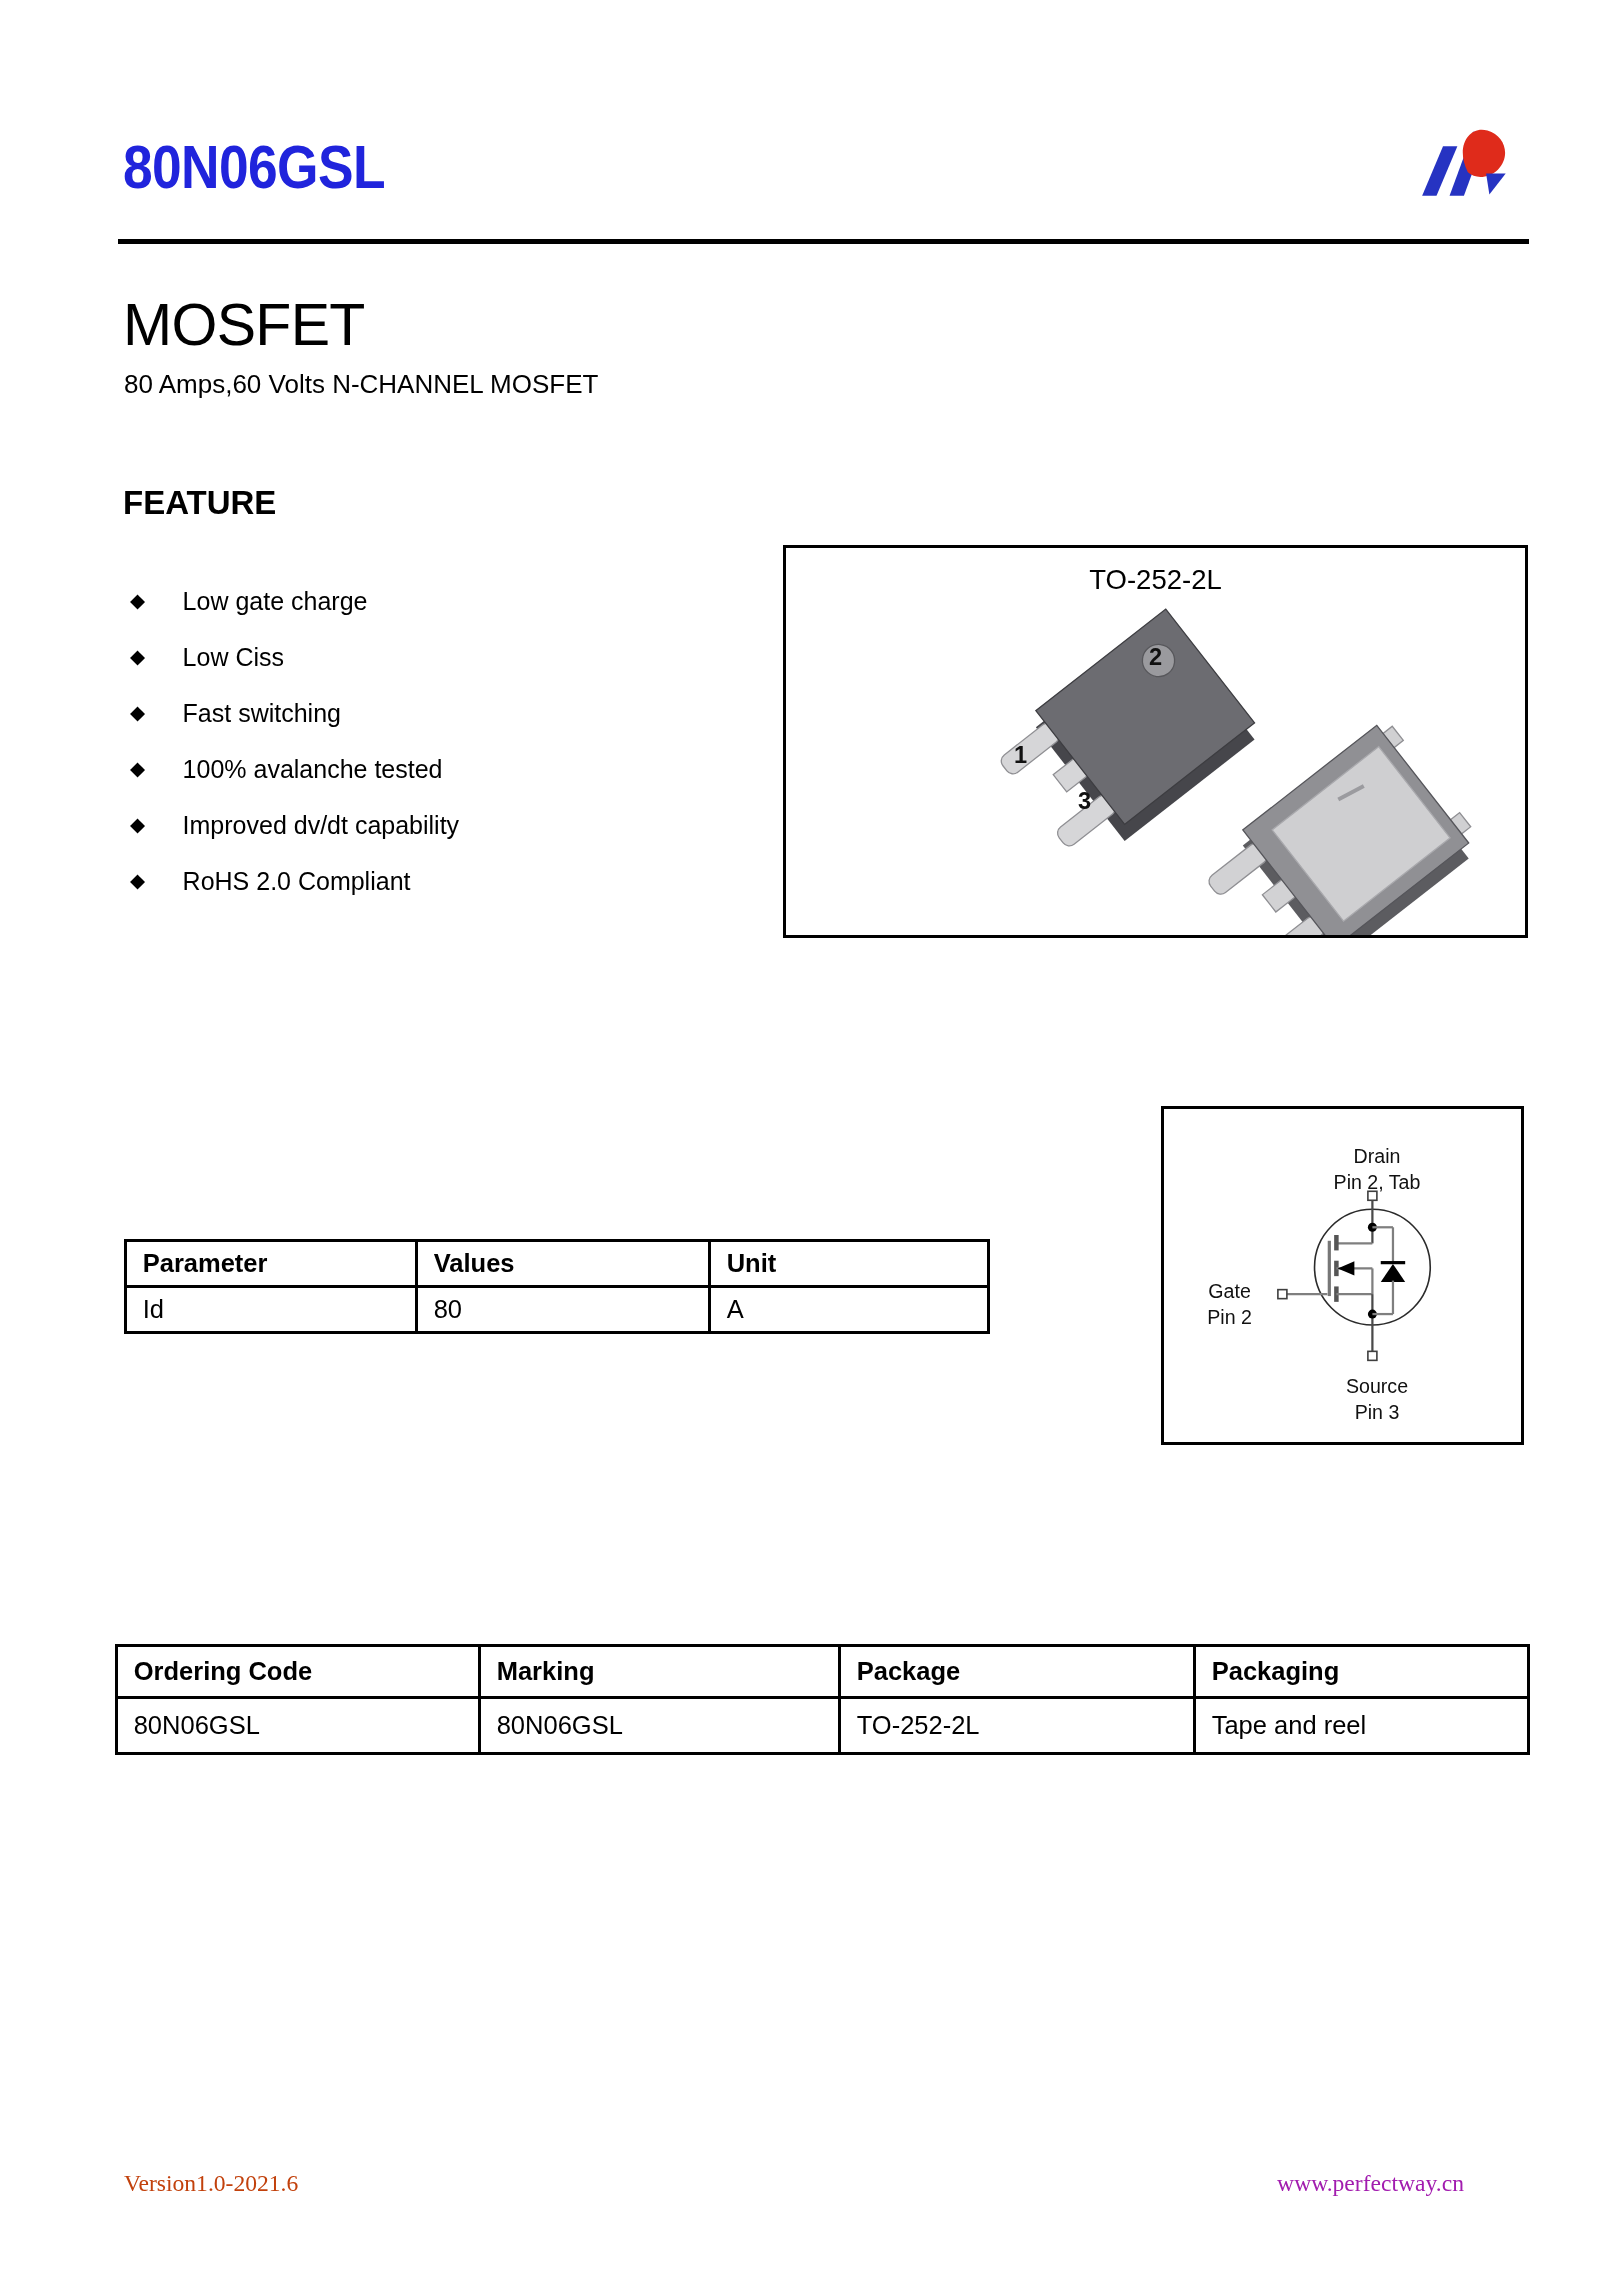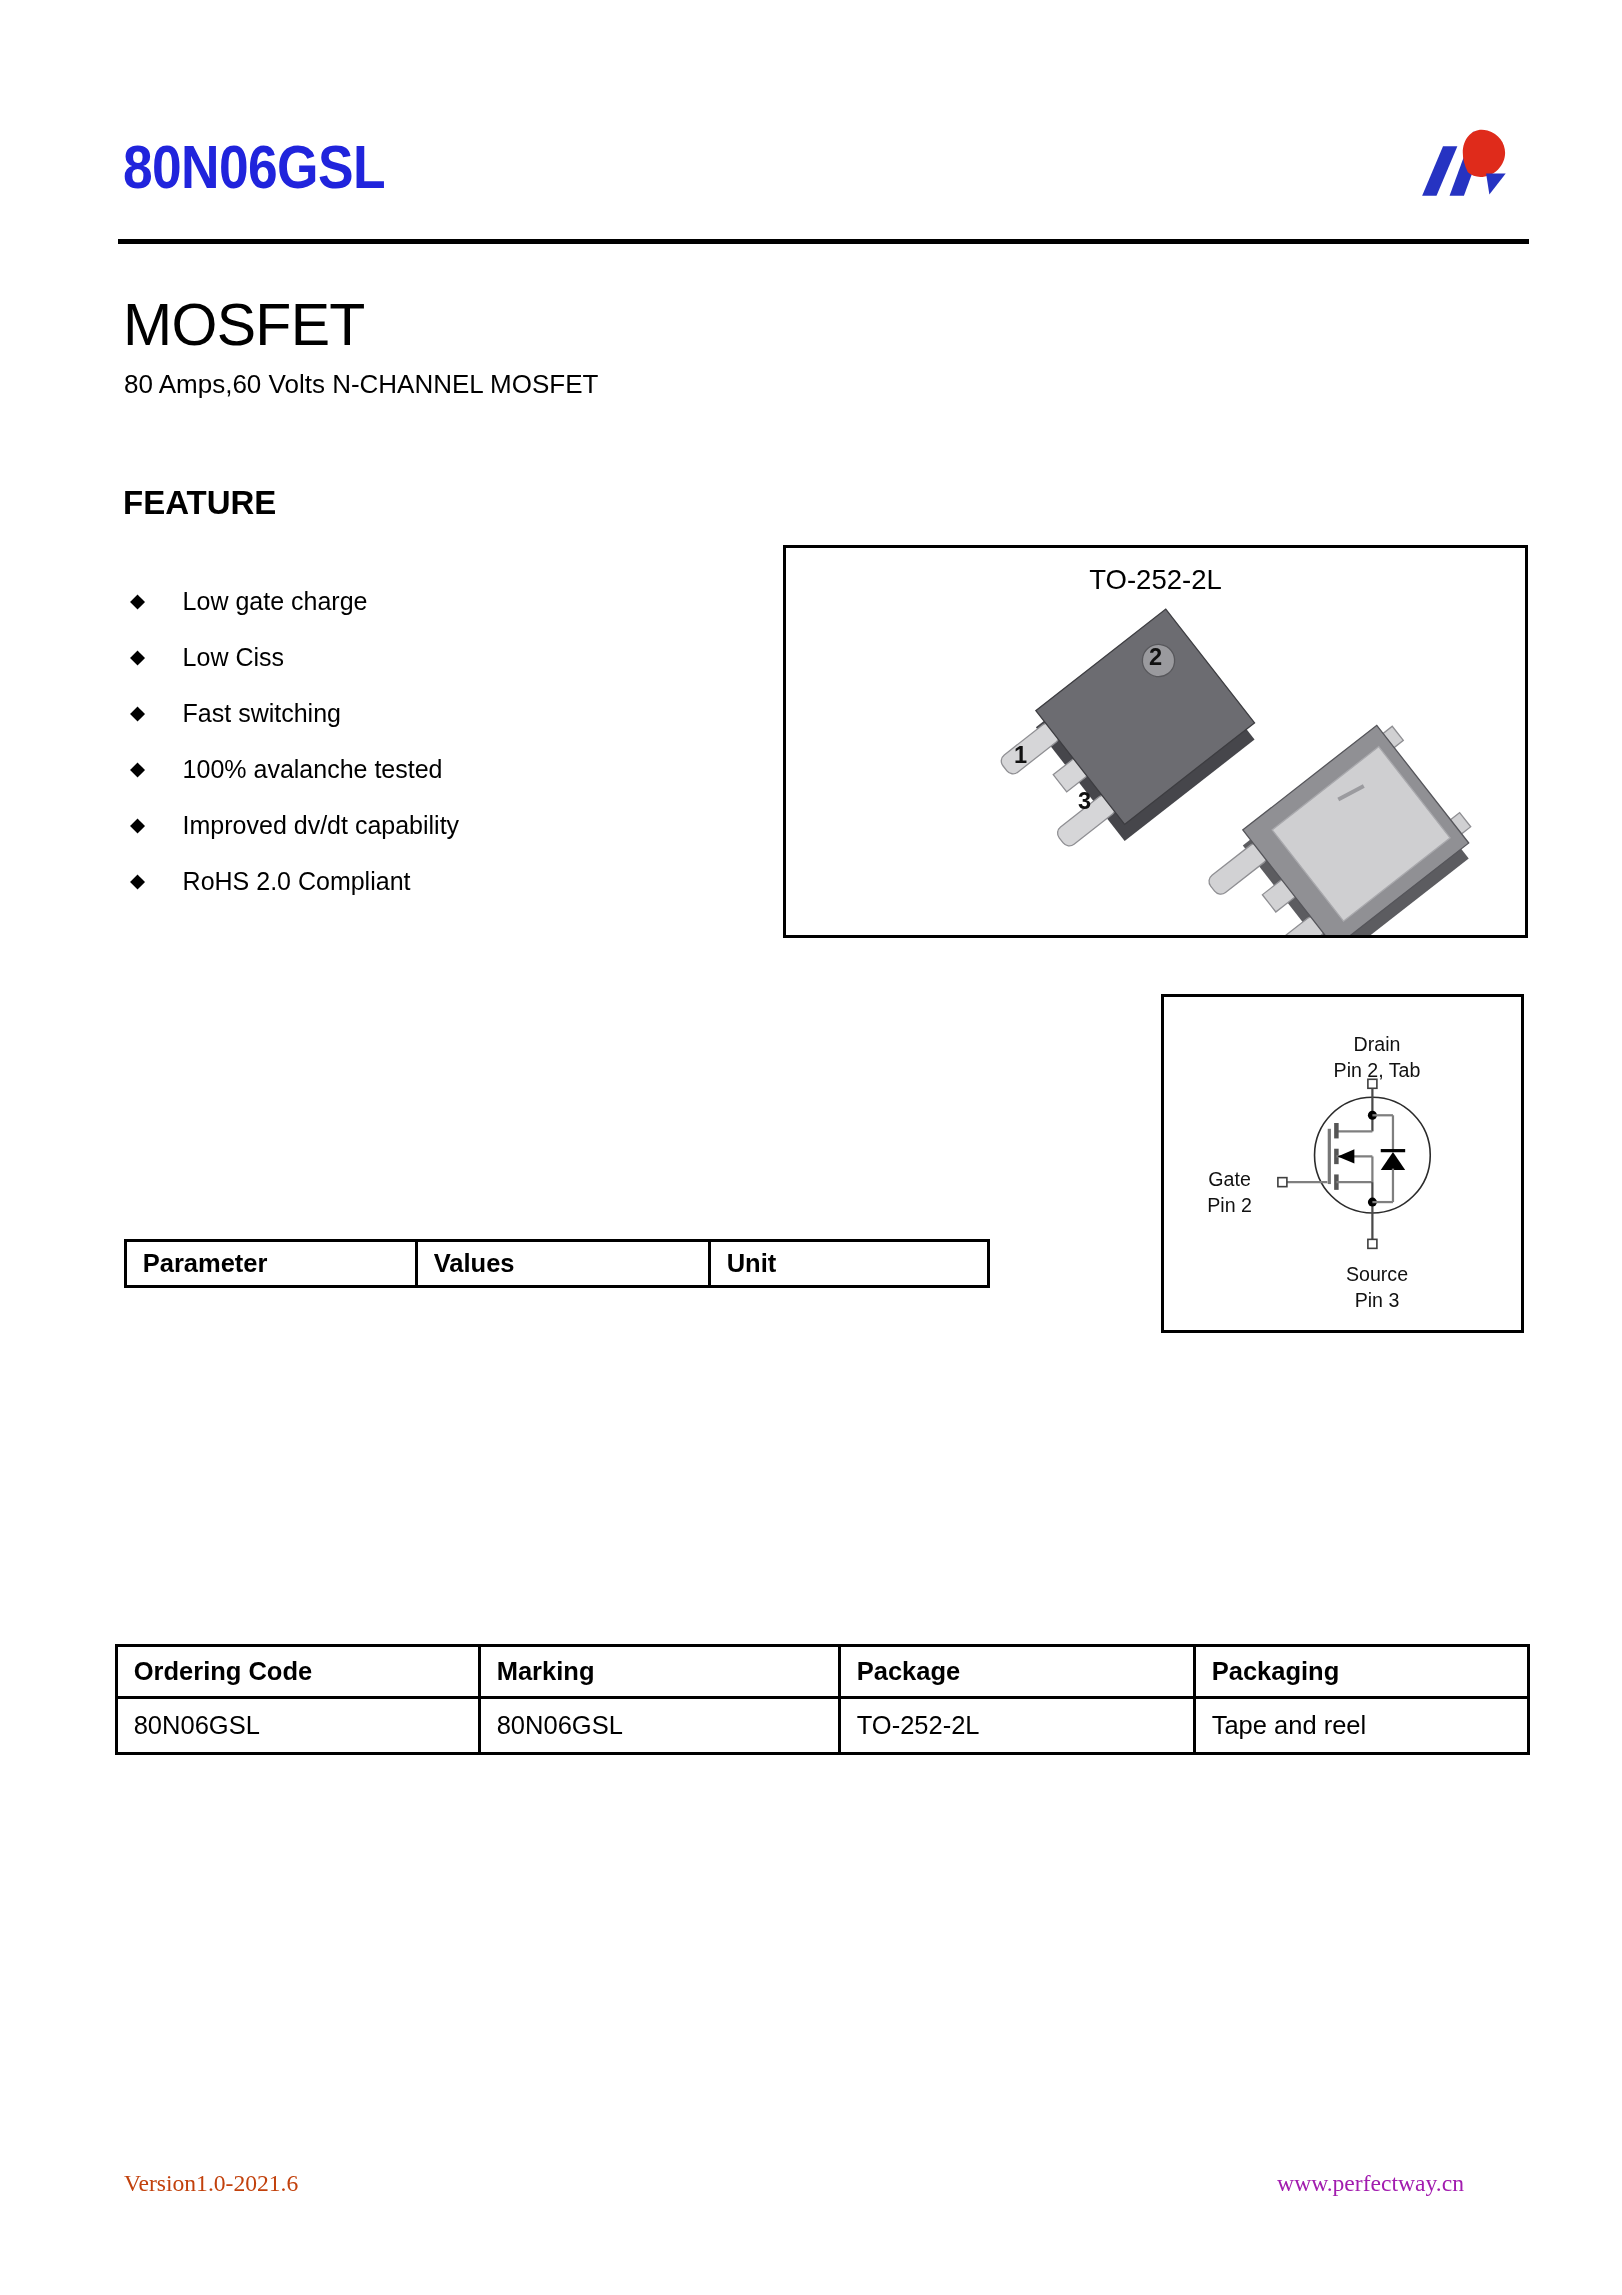--- a/index.html
+++ b/index.html
@@ -28,21 +28,21 @@
   .package-box{position:absolute;left:783px;top:545px;width:745px;height:393px;
                border:3.9px solid #000;box-sizing:border-box;}
   .package-box-label{position:absolute;left:0;right:0;top:15.7px;text-align:center;font-size:27.5px;}
   .package-svg{position:absolute;left:0;top:0;width:100%;height:100%;}
   .pin-num{position:absolute;font-size:23.6px;font-weight:bold;color:#111;line-height:1;}
   .pin-num.p1{left:228px;top:196px;}
   .pin-num.p2{left:363px;top:98px;}
   .pin-num.p3{left:292px;top:242px;}
 
   
-  .pinout-box{position:absolute;left:1161px;top:994px;width:363px;height:339px;
+  .pinout-box{position:absolute;left:1161px;top:1106px;width:363px;height:339px;
               border:3.9px solid #000;box-sizing:border-box;}
   .schematic-svg{position:absolute;left:0;top:0;width:100%;height:100%;}
   .pinout-label{position:absolute;font-size:19.6px;line-height:26px;color:#111;}
   .pinout-label.drain{left:115px;top:34px;width:196px;text-align:center;}
   .pinout-label.gate{left:19.6px;top:169px;width:92px;text-align:center;}
   .pinout-label.source{left:115px;top:264px;width:196px;text-align:center;}
 
   
   table.ds{position:absolute;border-collapse:collapse;table-layout:fixed;}
   table.ds td,table.ds th{border:3.9px solid #000;padding:0 0 0 15.7px;text-align:left;
@@ -196,20 +196,25 @@
     <colgroup>
         <col style="width:291px">
         <col style="width:293px">
         <col style="width:279px">
       </colgroup>
     <tbody>
         <tr>
       <th>Parameter</th>
       <th>Values</th>
       <th>Unit</th>
+    </tr>
+    <tr>
+      <td>Id</td>
+      <td>80</td>
+      <td>A</td>
     </tr>
   </tbody>
     </table>
 
   <table class="ds ordering">
     <colgroup>
         <col style="width:363px">
         <col style="width:360px">
         <col style="width:355px">
         <col style="width:334px">

